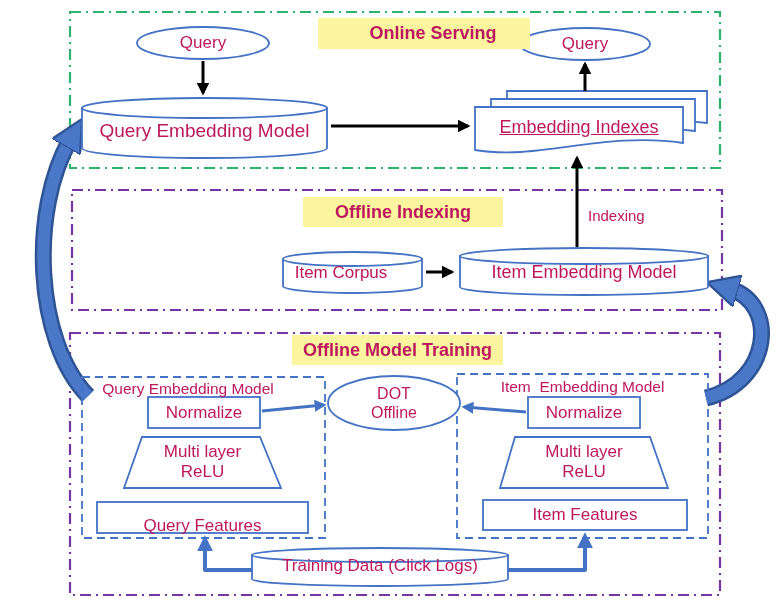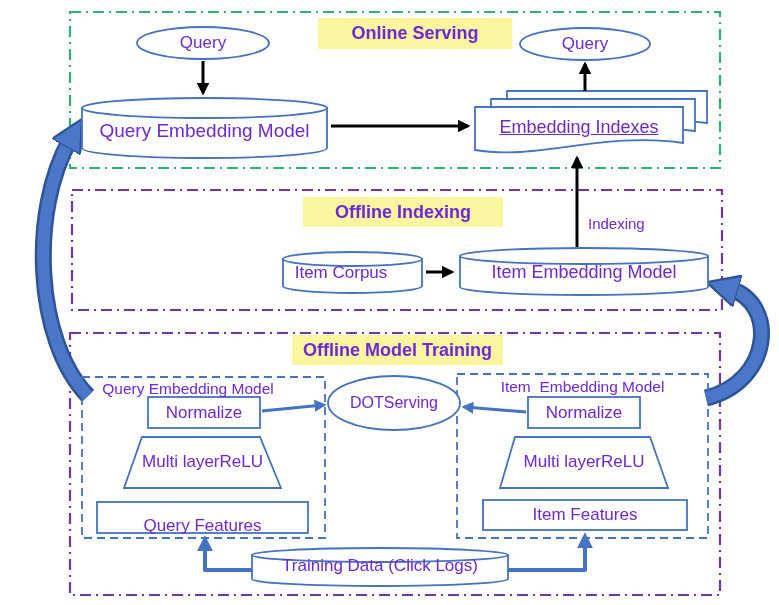--- a/index.html
+++ b/index.html
@@ -1,21 +1,21 @@
 <!DOCTYPE html>
 <html><head>
 <meta charset="utf-8">
 <style>
   html,body{margin:0;padding:0;background:#fff;}
   #stage{position:relative;width:779px;height:605px;background:#ffffff;overflow:hidden;
          font-family:"Liberation Sans",sans-serif;color:#1a1a1a;}
   #stage svg{position:absolute;left:0;top:0;}
   .lbl{position:absolute;display:flex;align-items:center;justify-content:center;
-       text-align:center;color:#6d28d9;line-height:1.15;}
-  .col{flex-direction:row;}
+       text-align:center;color:#be185d;line-height:1.15;}
+  .col{flex-direction:column;}
   .hl{background:#fbf5a0;font-weight:700;font-size:18px;}
   .pre{white-space:pre;}
   .f19{font-size:19px;} .f18{font-size:18px;} .f17{font-size:17px;}
   .f16{font-size:16px;} .f15{font-size:15px;} .f155{font-size:15.5px;}
 </style>
 </head>
 <body>
 
 <div id="stage">
 
@@ -87,46 +87,46 @@
   <line x1="585" y1="91" x2="585" y2="64" stroke="#000" stroke-width="3" marker-end="url(#mBlack)"></line>
   <line x1="577" y1="247" x2="577" y2="158" stroke="#000" stroke-width="3" marker-end="url(#mBlack)"></line>
   <line x1="426" y1="272" x2="452" y2="272" stroke="#000" stroke-width="3" marker-end="url(#mBlack)"></line>
 
   <line x1="262" y1="411" x2="323" y2="405" stroke="#4472c4" stroke-width="3" marker-end="url(#mBlue)"></line>
   <line x1="526" y1="412" x2="465" y2="407" stroke="#4472c4" stroke-width="3" marker-end="url(#mBlue)"></line>
   <path d="M252 570 L205 570 L205 540" fill="none" stroke="#4472c4" stroke-width="4" stroke-linejoin="round" marker-end="url(#mBlue)"></path>
   <path d="M508 570 L585 570 L585 537" fill="none" stroke="#4472c4" stroke-width="4" stroke-linejoin="round" marker-end="url(#mBlue)"></path>
 </svg>
 
-<div class="lbl hl" style="left:318px;top:18px;width:194px;height:31px;">Online Serving</div>
+<div class="lbl hl" style="left:318px;top:18px;width:194px;height:31px;padding-left:18px;">Online Serving</div>
 <div class="lbl hl" style="left:303px;top:197px;width:200px;height:30px;">Offline Indexing</div>
 <div class="lbl hl" style="left:292px;top:335px;width:211px;height:30px;">Offline Model Training</div>
 
 <div class="lbl f17" style="left:137px;top:27px;width:132px;height:32px;">Query</div>
 <div class="lbl f19" style="left:82px;top:110px;width:245px;height:42px;">Query Embedding Model</div>
 <div class="lbl f18" style="left:475px;top:109px;width:208px;height:36px;text-decoration:underline;">Embedding Indexes</div>
 <div class="lbl f17" style="left:520px;top:28px;width:130px;height:32px;">Query</div>
 
 <div class="lbl f17" style="left:283px;top:255px;width:116px;height:35px;">Item Corpus</div>
 <div class="lbl f18" style="left:460px;top:252px;width:248px;height:40px;">Item Embedding Model</div>
-<div class="lbl f15" style="left:588px;top:212px;width:90px;height:24px;justify-content:flex-start;">Indexing</div>
+<div class="lbl f15" style="left:588px;top:204px;width:90px;height:24px;justify-content:flex-start;">Indexing</div>
 
 <div class="lbl f155" style="left:88px;top:378px;width:200px;height:21px;">Query Embedding Model</div>
 <div class="lbl f155 pre" style="left:470px;top:376px;width:225px;height:21px;">Item  Embedding Model</div>
 <div class="lbl f17" style="left:148px;top:397px;width:112px;height:31px;">Normalize</div>
 <div class="lbl f17" style="left:528px;top:397px;width:112px;height:31px;">Normalize</div>
 <div class="lbl col f17" style="left:124px;top:438px;width:157px;height:48px;">
   <span>Multi layer</span>
   <span>ReLU</span>
 </div>
 <div class="lbl col f17" style="left:500px;top:438px;width:168px;height:48px;">
   <span>Multi layer</span>
   <span>ReLU</span>
 </div>
 <div class="lbl f17" style="left:97px;top:502px;width:211px;height:48px;">Query Features</div>
 <div class="lbl f17" style="left:483px;top:500px;width:204px;height:30px;">Item Features</div>
 <div class="lbl col f16" style="left:328px;top:377px;width:132px;height:53px;">
   <span>DOT</span>
-  <span>Serving</span>
+  <span>Offline</span>
 </div>
 <div class="lbl f17" style="left:252px;top:549px;width:256px;height:33px;">Training Data (Click Logs)</div>
 
 </div>
 
 </body></html>

